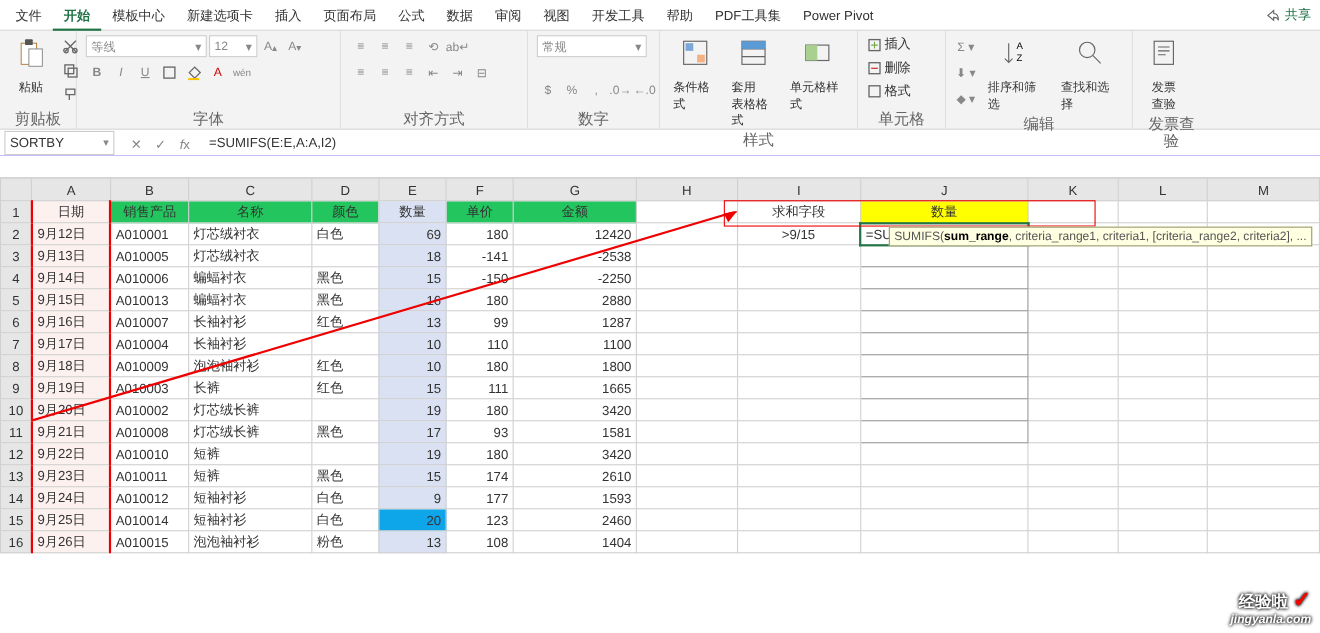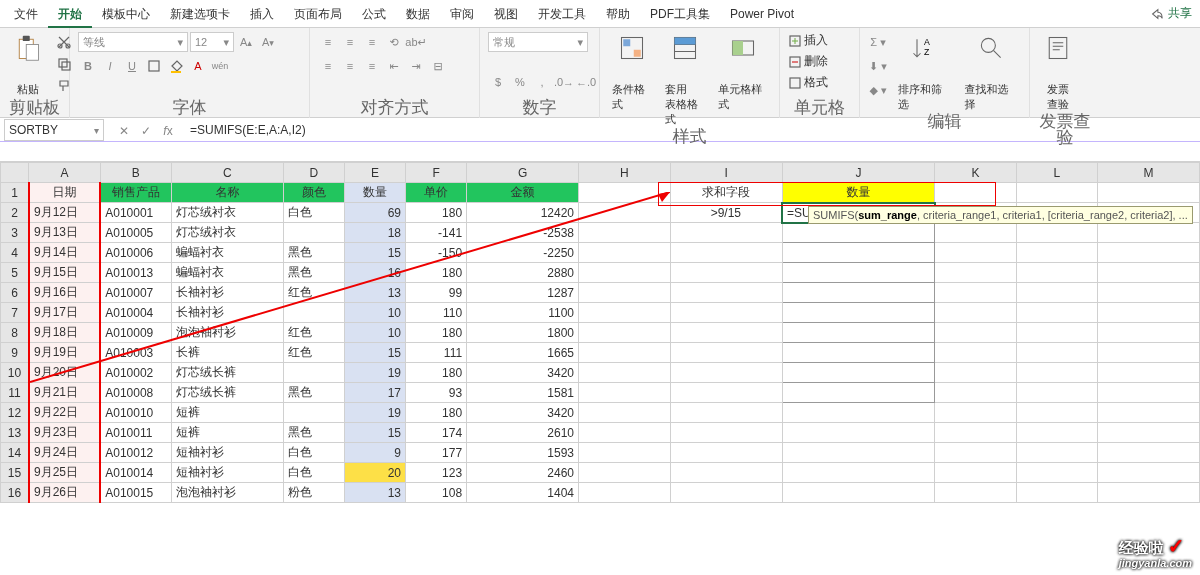--- a/index.html
+++ b/index.html
@@ -6,25 +6,25 @@
 body{background:#fff;font-size:12px;color:#333;overflow:hidden;width:1200px;height:575px;position:relative;}
 .menubar{display:flex;align-items:center;height:28px;border-bottom:1px solid #d0d0d0;background:#fff;padding-left:4px;}
 .menubar .tab{padding:0 10px;height:28px;line-height:28px;color:#333;cursor:pointer;}
 .menubar .tab.active{color:#217346;font-weight:bold;border-bottom:2px solid #217346;}
 .menubar .share{margin-left:auto;margin-right:8px;color:#217346;display:flex;align-items:center;gap:4px;}
 .menubar .share svg{width:14px;height:14px;}
 
 .ribbon{display:flex;height:90px;border-bottom:1px solid #d0d0d0;background:#f3f3f3;}
 .ribbon-group{border-right:1px solid #e0e0e0;padding:4px 8px 2px 8px;display:flex;flex-direction:column;justify-content:space-between;height:90px;}
 .ribbon-group .group-content{display:flex;align-items:flex-start;gap:6px;flex:1;}
-.ribbon-group .group-label{text-align:center;font-size:17px;color:#666;height:16px;line-height:16px;}
+.ribbon-group .group-label{text-align:center;font-size:14px;color:#666;height:16px;line-height:16px;}
 
 .big-btn{display:flex;flex-direction:column;align-items:center;justify-content:center;padding:2px 4px;cursor:pointer;min-width:40px;}
 .big-btn svg{width:28px;height:28px;}
-.big-btn .lbl{font-size:11px;margin-top:20px;}
+.big-btn .lbl{font-size:11px;margin-top:10px;}
 
 .small-col{display:flex;flex-direction:column;gap:2px;justify-content:center;}
 .small-row{display:flex;align-items:center;gap:2px;}
 .small-btn{width:20px;height:20px;display:flex;align-items:center;justify-content:center;cursor:pointer;background:#fff;border:1px solid #ccc;font-size:11px;color:#888;}
 .small-btn.flat{border:none;background:transparent;}
 .dd{width:70px;height:20px;border:1px solid #ccc;background:#fff;font-size:11px;display:flex;align-items:center;padding:0 4px;color:#888;}
 .dd::after{content:"▾";margin-left:auto;color:#888;}
 
 .namebox-row{display:flex;align-items:flex-end;height:24px;border-bottom:1px solid #c4b5fd;background:#fff;}
 .name-box{width:100px;height:22px;border:1px solid #ccc;margin:0 4px;padding:0 4px;display:flex;align-items:center;font-size:12px;}
@@ -48,21 +48,21 @@
 table.grid .colA-shade{background:#fdf1f0;}
 table.grid .qty-hdr{background:#ffff00;text-align:center;}
 table.grid .sumfield-cell{text-align:center;}
 
 .red-line{position:absolute;pointer-events:none;}
 .red-box1{position:absolute;border:1.5px solid #e00;pointer-events:none;}
 
 .tooltip{position:absolute;background:#ffffe1;border:1px solid #9a9a6f;font-size:11px;padding:2px 4px;color:#555;white-space:nowrap;}
 .tooltip b{font-weight:bold;color:#000;}
 
-.watermark{position:absolute;right:8px;bottom:6px;color:#fff;font-weight:bold;text-shadow:0 0 3px #000,0 0 3px #000;font-size:15px;display:flex;flex-direction:column;align-items:flex-start;line-height:1.1;}
+.watermark{position:absolute;right:8px;bottom:6px;color:#fff;font-weight:bold;text-shadow:0 0 3px #000,0 0 3px #000;font-size:15px;display:flex;flex-direction:column;align-items:flex-end;line-height:1.1;}
 .watermark .chk{color:#f00;font-size:20px;margin-left:4px;}
 .watermark .url{font-size:11px;font-style:italic;}
 
 .icon-stroke{stroke:#666;stroke-width:1.2;fill:none;}
 .colA-red-border{border-left:2px solid #e00 !important;border-right:2px solid #e00 !important;margin-left:40px;}
 .sel-cell{border:2px solid #217346 !important;}
 </style>
 </head>
 <body>
 
@@ -562,21 +562,21 @@
   <td class="blank"></td>
   <td class="blank"></td>
   <td class="blank"></td>
         </tr>
         <tr>
           <th class="rowhdr">15</th>
   <td class="txt colA-shade colA-red-border">9月25日</td>
   <td class="txt">A010014</td>
   <td class="txt">短袖衬衫</td>
   <td class="txt">白色</td>
-  <td style="background:#fde047;margin-left:20px;">20</td>
+  <td style="background:#0ea5e9;margin-left:20px;">20</td>
   <td>123</td>
   <td>2460</td>
   <td class="blank"></td>
   <td class="blank"></td>
           <td class="blank"></td>
   <td class="blank"></td>
   <td class="blank"></td>
   <td class="blank"></td>
         </tr>
         <tr>

